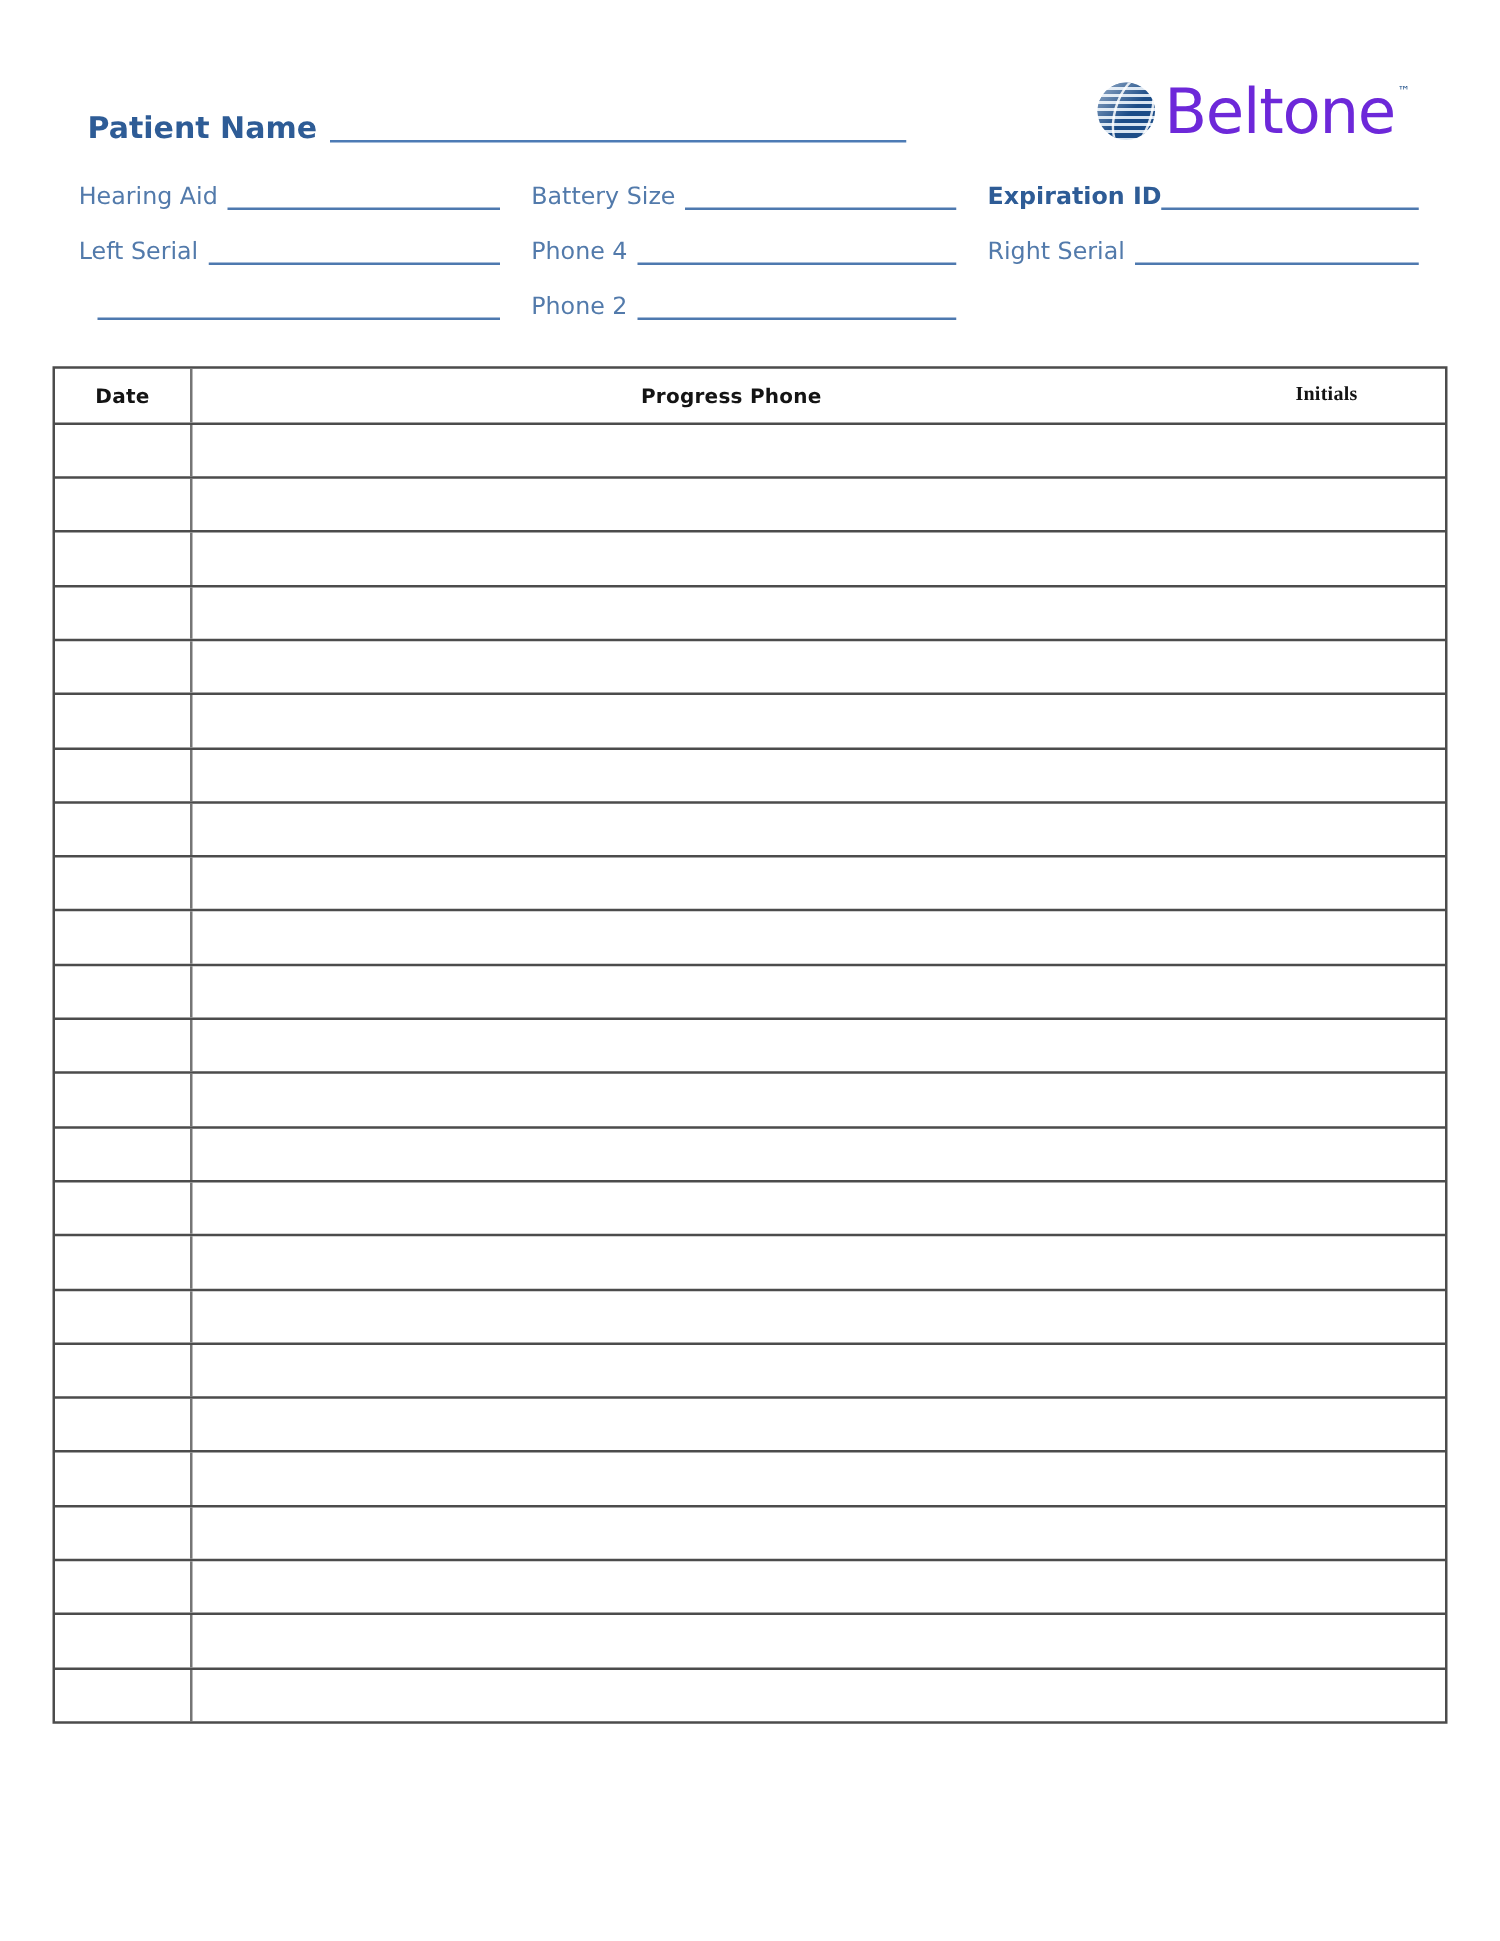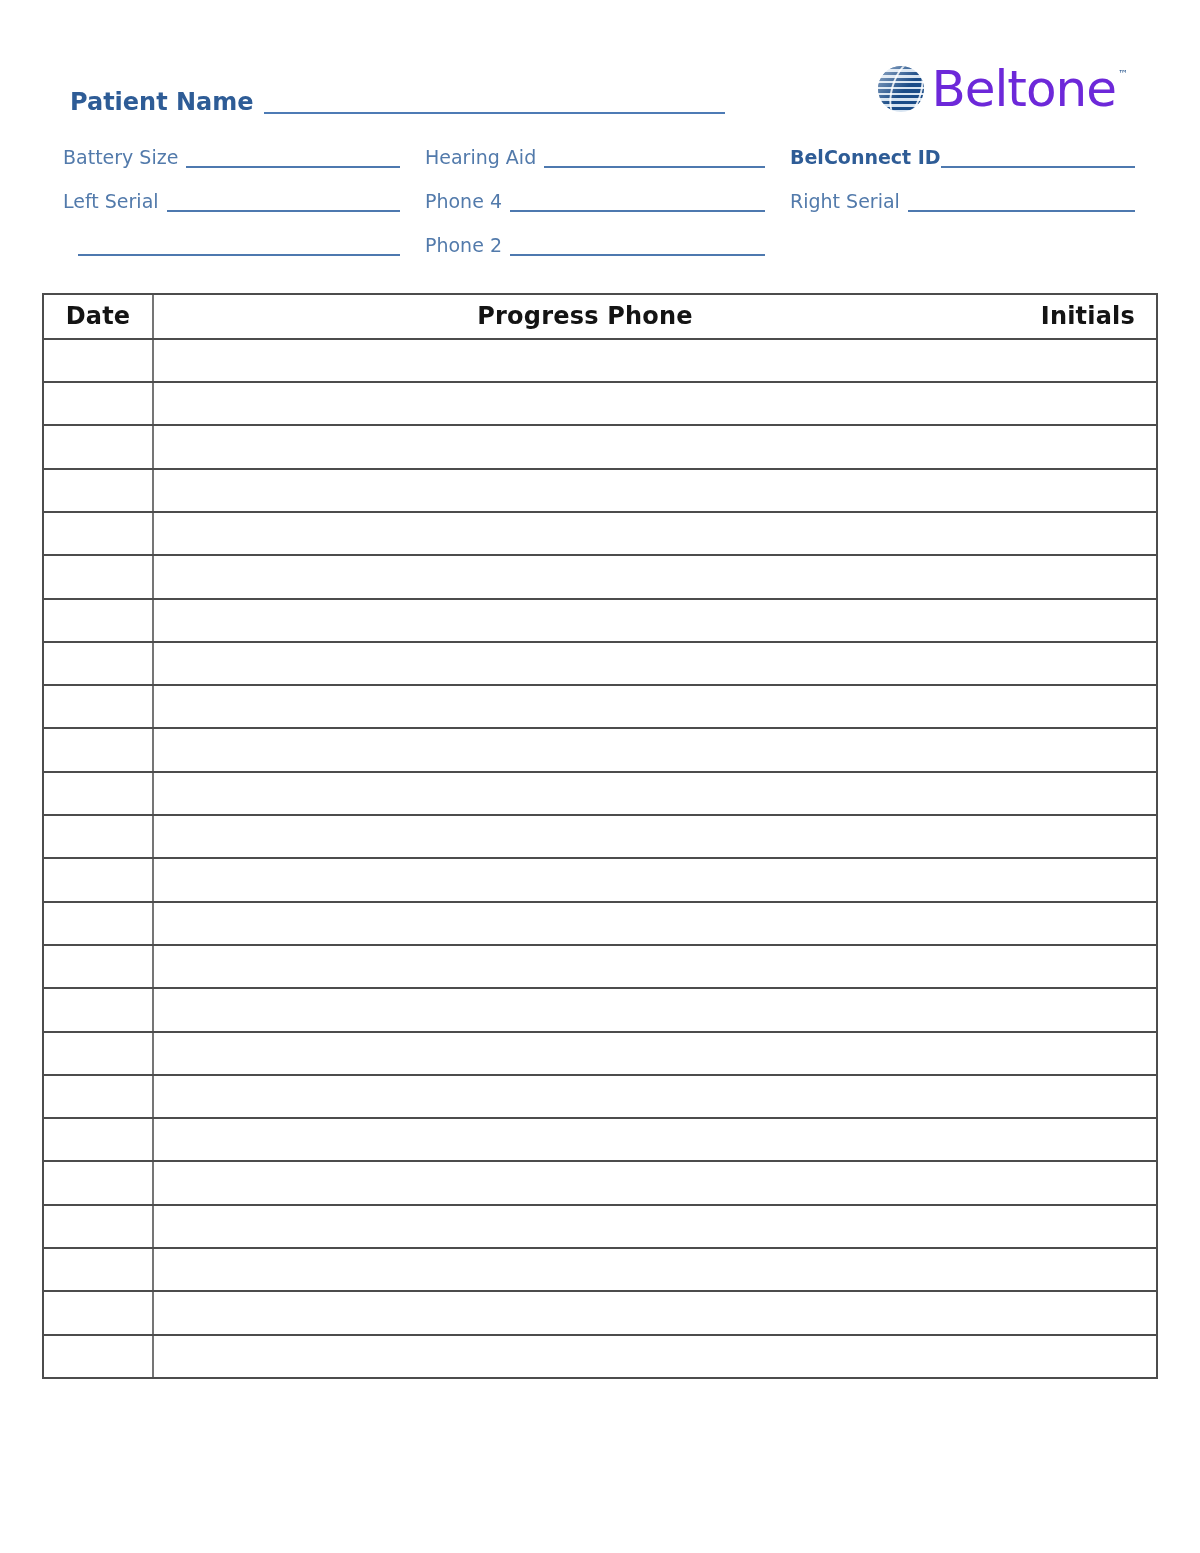--- a/index.html
+++ b/index.html
@@ -48,51 +48,51 @@
   .fline.no-gap{margin-left:0;}
   .fline.blank-offset{margin-left:15px;margin-right:0;}
 
   
   .ptable{margin:29px 0 0 42px;width:1116px;border:2px solid #4c4c4c;background:#fff;}
   .thead{display:flex;height:43px;}
   .trow{display:flex;height:43.3px;border-top:2px solid #4c4c4c;}
   .cell-date{width:110px;border-right:2px solid #757575;flex:none;}
   .thead .cell-date{display:flex;align-items:center;justify-content:center;}
   .cell-notes{flex:1;display:flex;align-items:center;justify-content:center;}
-  .cell-initials{width:140px;flex:none;display:flex;align-items:center;justify-content:flex-end;padding-right:21px;}
-  .hd{font-weight:bold;font-size:24px;color:#141414;letter-spacing:.2px;}
+  .cell-initials{width:140px;flex:none;display:flex;align-items:center;justify-content:flex-end;padding-right:70px;font-family:Liberation Serif, serif;}
+  .hd{font-weight:bold;font-size:16px;color:#141414;letter-spacing:.2px;}
 </style>
 </head>
 <body>
 
 <div class="page">
 
   <div class="logo">
     <span class="globe"></span>
     <span class="brand">Beltone</span>
     <span class="tm">™</span>
   </div>
 
   <div class="patient-row">
     <span class="patient-label">Patient Name</span>
     <span class="patient-line"></span>
   </div>
 
   <div class="form-grid">
 
     <div class="field">
+      <span class="flabel">Hearing Aid</span>
+      <span class="fline"></span>
+    </div>
+    <div class="field">
       <span class="flabel">Battery Size</span>
       <span class="fline"></span>
     </div>
     <div class="field">
-      <span class="flabel">Hearing Aid</span>
-      <span class="fline"></span>
-    </div>
-    <div class="field">
-      <span class="flabel bold">BelConnect ID</span>
+      <span class="flabel bold">Expiration ID</span>
       <span class="fline no-gap"></span>
     </div>
 
     <div class="field">
       <span class="flabel">Left Serial</span>
       <span class="fline"></span>
     </div>
     <div class="field">
       <span class="flabel">Phone 4</span>
       <span class="fline"></span>

